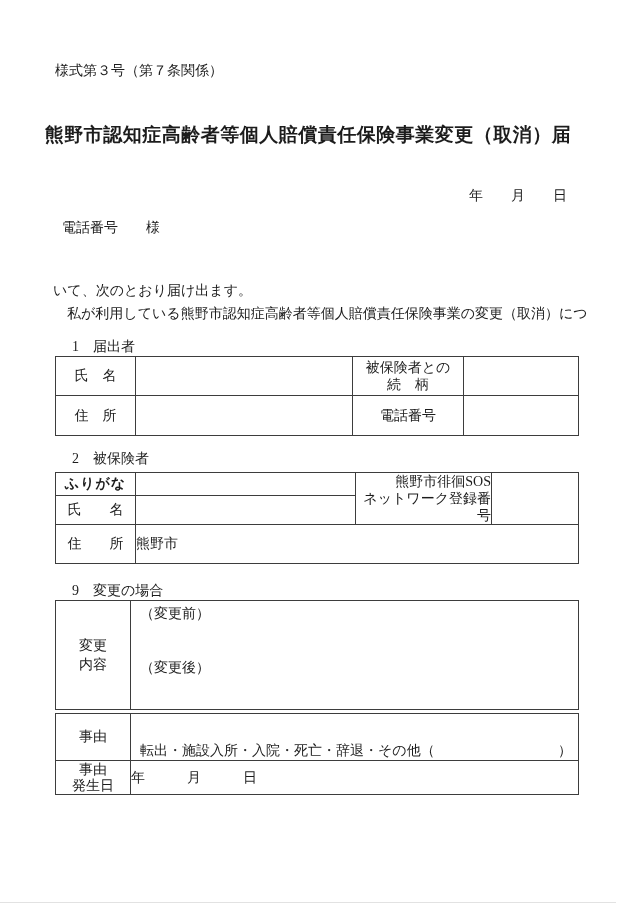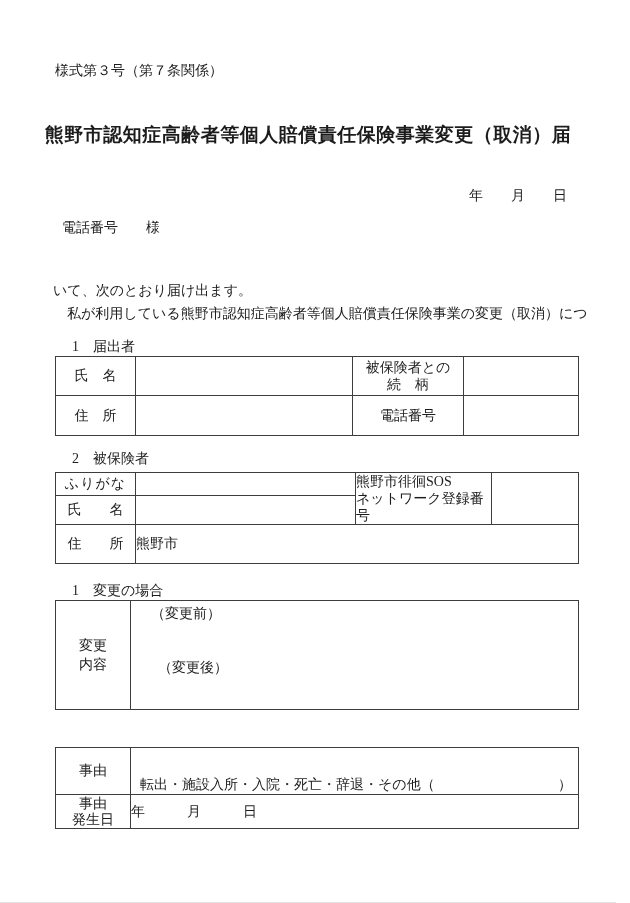--- a/index.html
+++ b/index.html
@@ -31,31 +31,31 @@
   table.form {
     position: absolute; left: 55px;
     border-collapse: collapse; table-layout: fixed;
     width: 523px;
   }
   table.form td {
     border: 1px solid #3d3d3d;
     padding: 0; font-size: 14px; vertical-align: middle;
     overflow: hidden;
   }
-  .t1 { top: 356px; } .t2 { top: 472px; } .t3 { top: 600px; } .t4 { top: 747px; }
+  .t1 { top: 356px; } .t2 { top: 472px; } .t3 { top: 600px; } .t4 { top: 713px; }
   td.lbl { text-align: center; }
   td.two-line { line-height: 17px; text-align: center; }
-  td.dotted-b { border-bottom: 1px dotted #8f8f8f; }
+  td.dotted-b { border-bottom: 1px dotted #8f8f8f; font-weight: bold; }
   td.dotted-t { border-top: 1px dotted #8f8f8f; }
   .furigana-lbl { font-size: 13.5px; letter-spacing: 1px; }
-  .sos-cell { font-size: 12.5px; line-height: 17px; text-align: left; }
+  .sos-cell { font-size: 12.5px; line-height: 17px; text-align: right; }
   .addr-val { padding-left: 10px; text-align: left; }
   .change-content { position: relative; }
-  .change-content .before { position: absolute; top: 4px; left: 20px; }
-  .change-content .after  { position: absolute; top: 58px; left: 27px; }
+  .change-content .before { position: absolute; top: 4px; left: 9px; }
+  .change-content .after  { position: absolute; top: 58px; left: 9px; }
   .reason-row-content {
     display: flex; justify-content: space-between; align-items: center;
     padding: 0 6px 0 9px;
     margin-top: 28px;
   }
   .reason-date { padding-left: 63px; text-align: left; }
   td.small-two { font-size: 13.5px; line-height: 16px; }
 </style>
 </head>
 <body>
@@ -124,21 +124,21 @@
       <td class="lbl dotted-t" style="height:28px">氏　　名</td>
       <td class="dotted-t"></td>
     </tr>
     <tr>
       <td class="lbl" style="height:38px">住　　所</td>
       <td class="addr-val" colspan="3">熊野市</td>
     </tr>
   </tbody>
     </table>
 
-  <div class="abs sec-heading h3">1　変更の場合</div>
+  <div class="abs sec-heading h3">9　変更の場合</div>
   <table class="form t3">
     <colgroup>
         <col style="width:75px">
         <col style="width:448px">
       </colgroup>
     <tbody>
         <tr>
       <td class="lbl" style="height:108px; line-height:19px">
         <div>変更</div>
         <div>内容</div>

